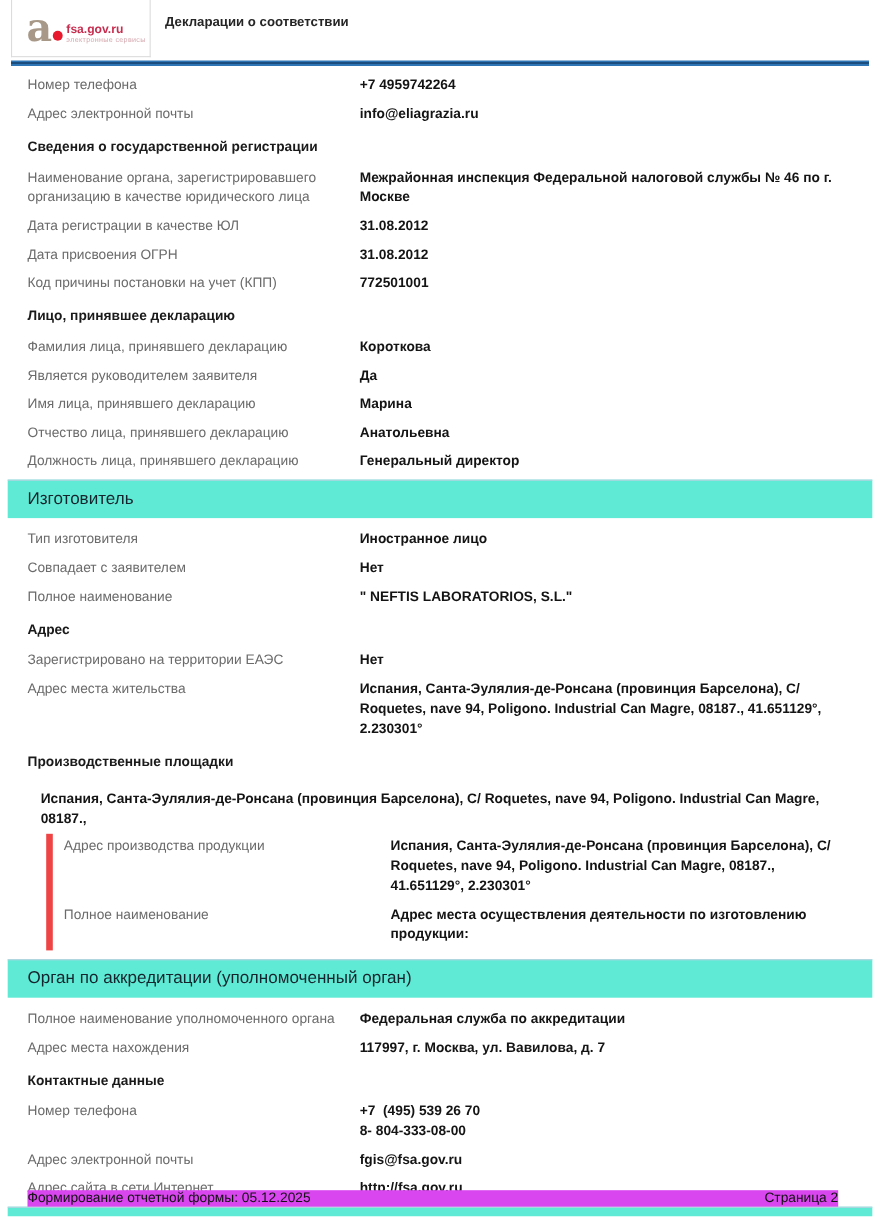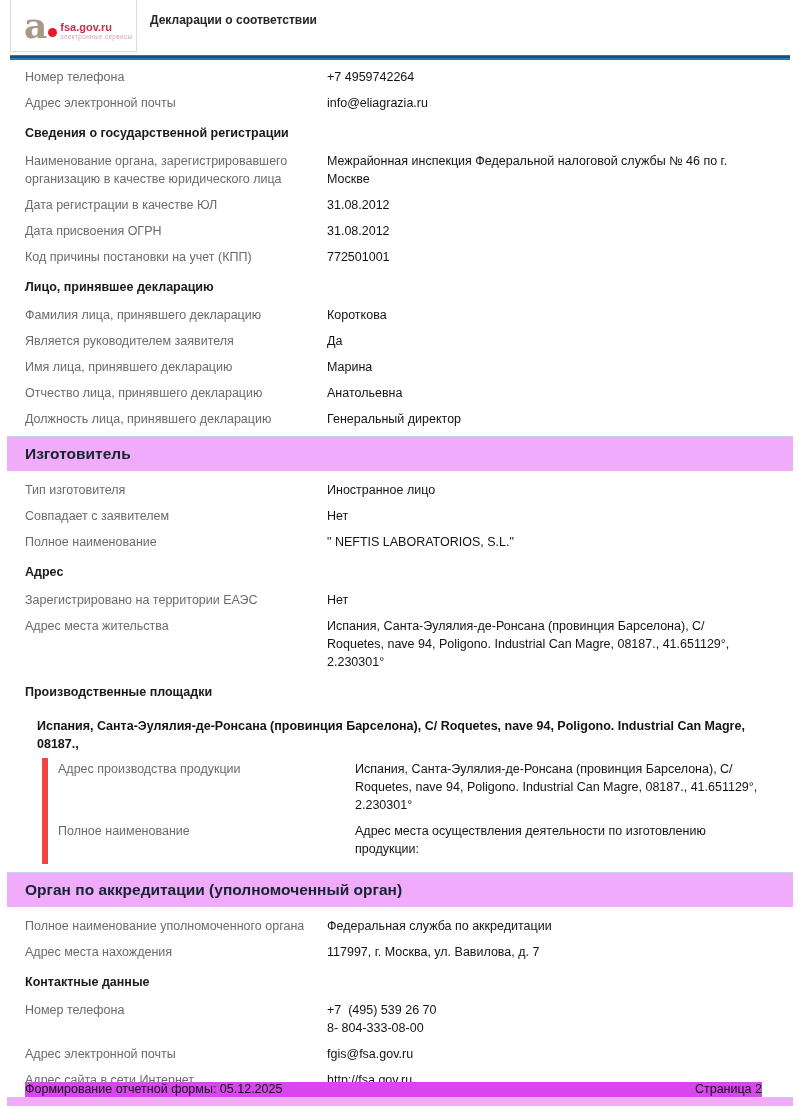--- a/index.html
+++ b/index.html
@@ -49,33 +49,33 @@
   }
 
   
   .content { padding: 8px 38px 0 25px; }
   .row { display: flex; margin-bottom: 8px; }
   .lbl {
     flex: 0 0 302px; padding-right: 14px;
     color: #6b6b6b; line-height: 18px;
   }
   .val {
-    flex: 1; color: #141414; font-weight: 400;
+    flex: 1; color: #141414; font-weight: 700;
     line-height: 18px; white-space: pre-wrap;
   }
   .subhead {
     font-weight: bold; color: #1a1a1a;
     line-height: 18px; margin: 12px 0 10px 0;
   }
   .band {
-    background: #f0abfc;
+    background: #5eead4;
     border-top: 1px solid #bdd2e2;
     margin: 8px -31px 10px -18px;
     padding: 7px 10px 7px 18px;
-    font-size: 15.5px; font-weight: bold; color: #16242e;
+    font-size: 15.5px; font-weight: normal; color: #16242e;
     line-height: 20px;
   }
   .sites-intro {
     margin: 16px 0 5px 12px;
     line-height: 18px; color: #141414; font-weight: 600;
   }
   .site-block {
     border-left: 6px solid #ef4444;
     margin-left: 17px; margin-bottom: 4px;
     padding: 2px 0 6px 10px;

